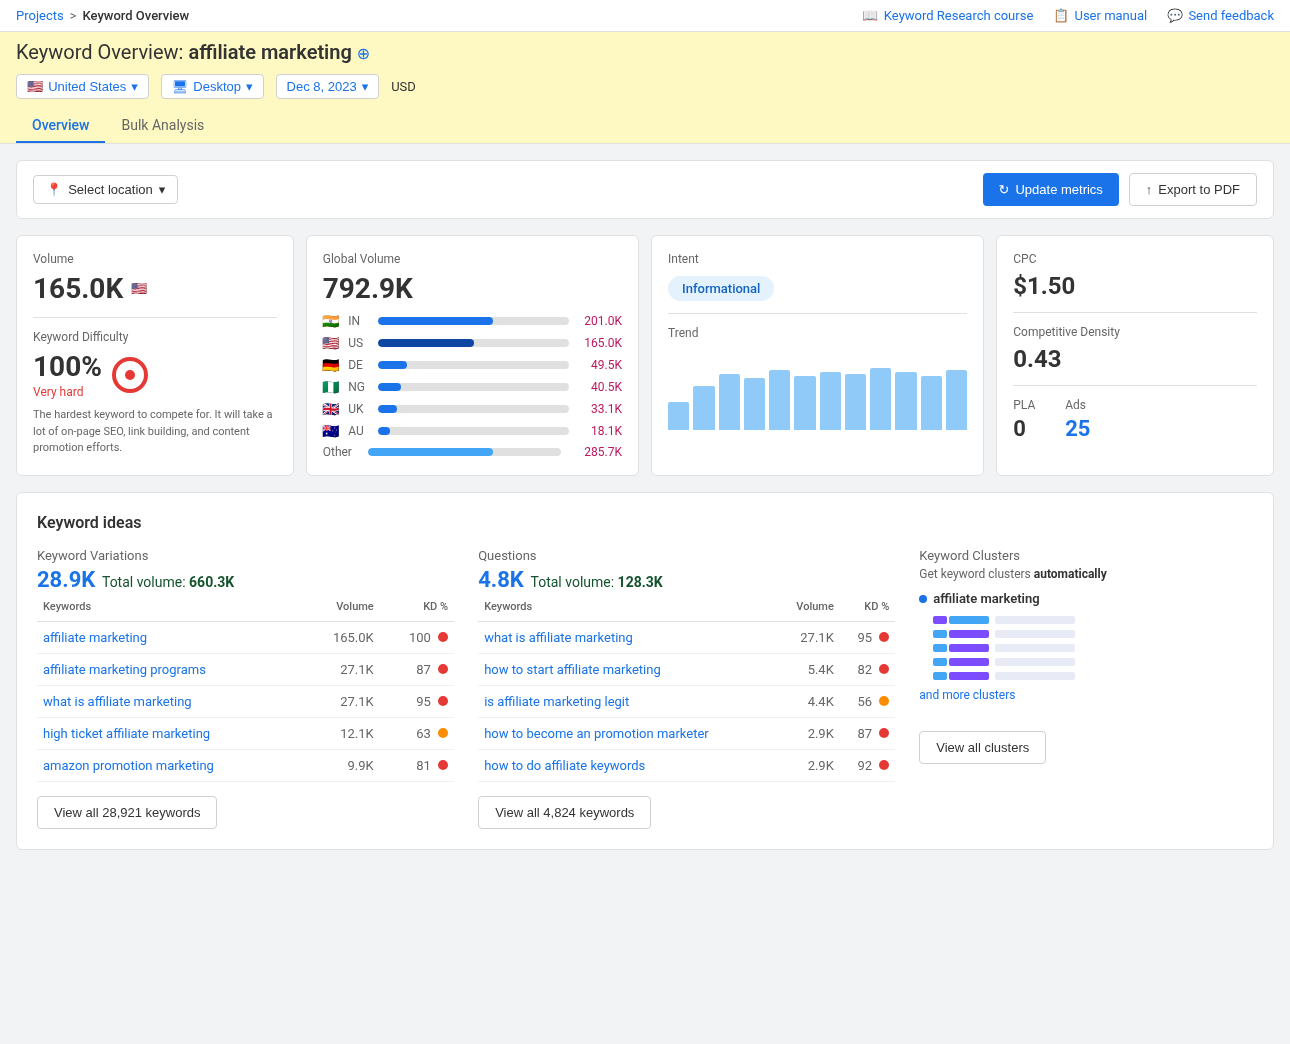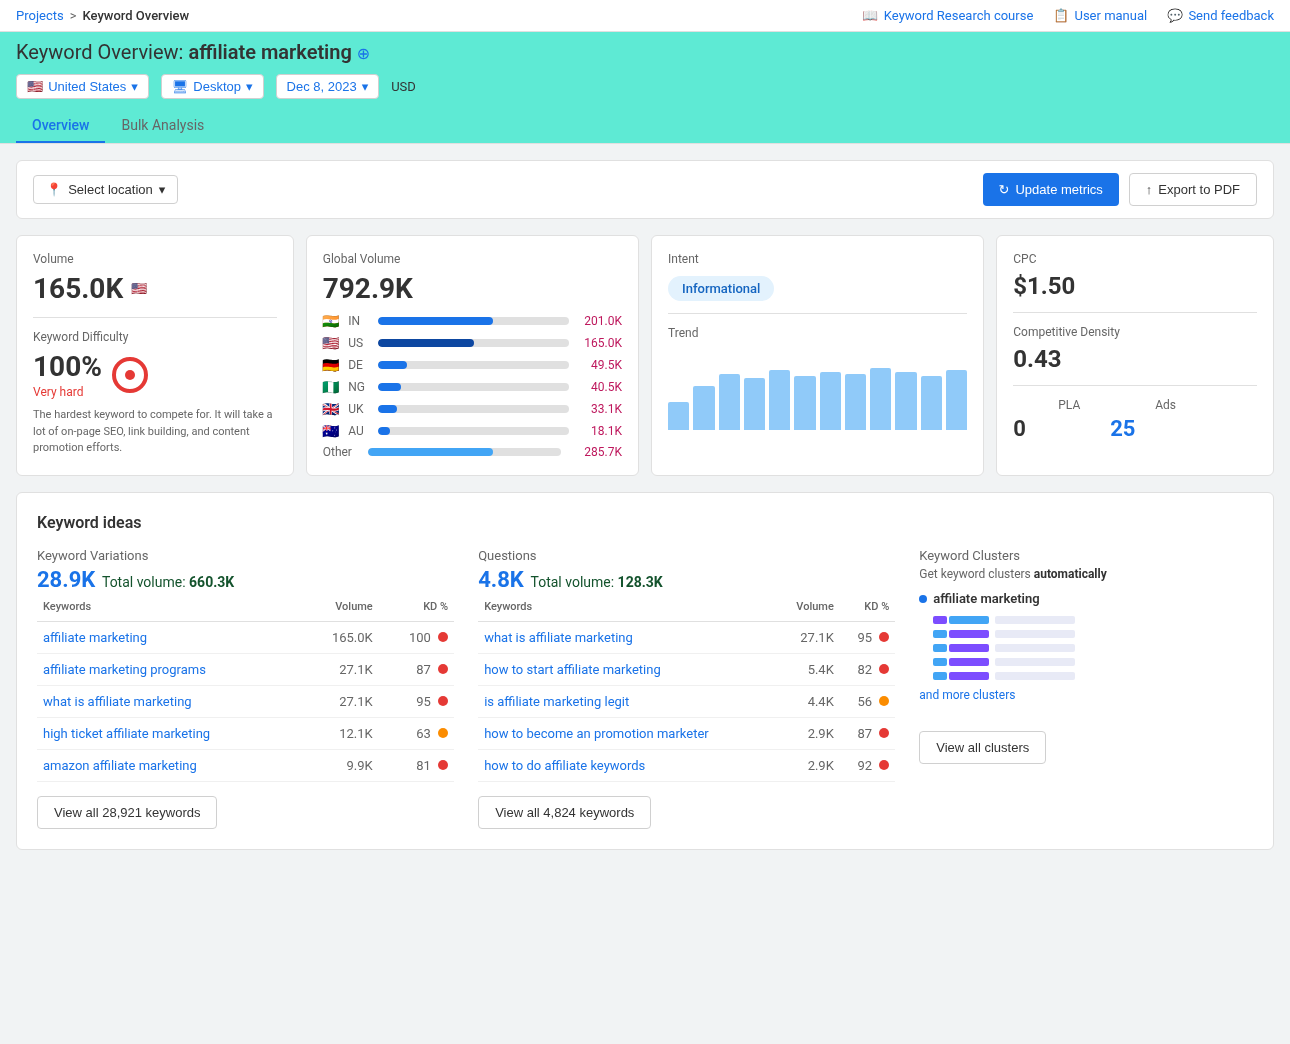--- a/index.html
+++ b/index.html
@@ -5,21 +5,21 @@
     * { box-sizing: border-box; margin: 0; padding: 0; }
     body { font-family: -apple-system, BlinkMacSystemFont, 'Segoe UI', Roboto, sans-serif; background: #f1f3f4; font-size: 13px; color: #333; }
     
     .top-bar { background: #fff; border-bottom: 1px solid #e0e0e0; padding: 8px 16px; display: flex; align-items: center; justify-content: space-between; }
     .breadcrumb { display: flex; align-items: center; gap: 6px; color: #666; font-size: 13px; }
     .breadcrumb a { color: #1a73e8; text-decoration: none; }
     .breadcrumb-current { color: #333; font-weight: 500; text-align: center; }
     .top-links { display: flex; align-items: center; gap: 20px; }
     .top-link { color: #1a73e8; text-decoration: none; font-size: 13px; display: flex; align-items: center; gap: 5px; }
     
-    .header { background: #5eead4; padding: 8px 16px 0; border-bottom: 1px solid #e0e0e0; }
+    .header { background: #fef9c3; padding: 8px 16px 0; border-bottom: 1px solid #e0e0e0; }
     .page-title { font-size: 20px; font-weight: 400; color: #333; margin-bottom: 10px; }
     .page-title strong { font-weight: 600; }
     .plus-icon { color: #1a73e8; font-size: 16px; cursor: pointer; }
     .filters { display: flex; align-items: center; gap: 12px; margin-bottom: 10px; }
     .filter-btn { display: flex; align-items: center; gap: 5px; padding: 4px 10px; border: 1px solid #d0d0d0; border-radius: 4px; background: #fff; color: #1a73e8; cursor: pointer; font-size: 13px; }
     .filter-text { color: #333; font-size: 13px; }
     .tabs { display: flex; gap: 0; }
     .tab { padding: 8px 16px; cursor: pointer; font-size: 14px; color: #666; border-bottom: 2px solid transparent; }
     .tab.active { color: #1a73e8; border-bottom: 2px solid #1a73e8; font-weight: 500; }
     
@@ -59,21 +59,21 @@
     
     .intent-badge { display: inline-block; background: #e3f2fd; color: #1565c0; padding: 5px 14px; border-radius: 20px; font-size: 13px; font-weight: 500; margin-top: 4px; }
     
     .trend-card { }
     .trend-bars { display: flex; align-items: flex-end; gap: 4px; height: 80px; margin-top: 10px; }
     .trend-bar { flex: 1; background: #90caf9; border-radius: 2px 2px 0 0; }
     
     .cpc-card { }
     .ads-row { display: flex; gap: 30px; margin-top: 8px; }
     .ads-item { }
-    .ads-label { font-size: 12px; color: #666; margin-left: 45px; }
+    .ads-label { font-size: 12px; color: #666; }
     .ads-value { font-size: 22px; font-weight: 700; color: #333; margin-top: 4px; }
     .ads-value-blue { font-size: 22px; font-weight: 700; color: #1a73e8; margin-top: 4px; }
     
     .keyword-ideas { background: #fff; border: 1px solid #e0e0e0; border-radius: 6px; padding: 20px; }
     .section-title { font-size: 16px; font-weight: 600; margin-bottom: 16px; }
     .ideas-grid { display: grid; grid-template-columns: 1fr 1fr 0.8fr; gap: 24px; }
     
     .ideas-col { }
     .col-title { font-size: 13px; color: #666; margin-bottom: 4px; }
     .col-count { font-size: 22px; font-weight: 700; color: #1a73e8; display: inline; }
@@ -338,21 +338,21 @@
               <td><a href="#" class="kw-link">what is affiliate marketing</a></td>
               <td class="right">27.1K</td>
               <td class="right">95 <span class="kd-dot dot-red"></span></td>
             </tr>
             <tr>
               <td><a href="#" class="kw-link">high ticket affiliate marketing</a></td>
               <td class="right">12.1K</td>
               <td class="right">63 <span class="kd-dot dot-orange"></span></td>
             </tr>
             <tr>
-              <td><a href="#" class="kw-link">amazon affiliate marketing</a></td>
+              <td><a href="#" class="kw-link">amazon promotion marketing</a></td>
               <td class="right">9.9K</td>
               <td class="right">81 <span class="kd-dot dot-red"></span></td>
             </tr>
           </tbody>
         </table>
         <button class="btn-view-all">View all 28,921 keywords</button>
       </div>
 
       <div class="ideas-col">
         <div class="col-title">Questions</div>

